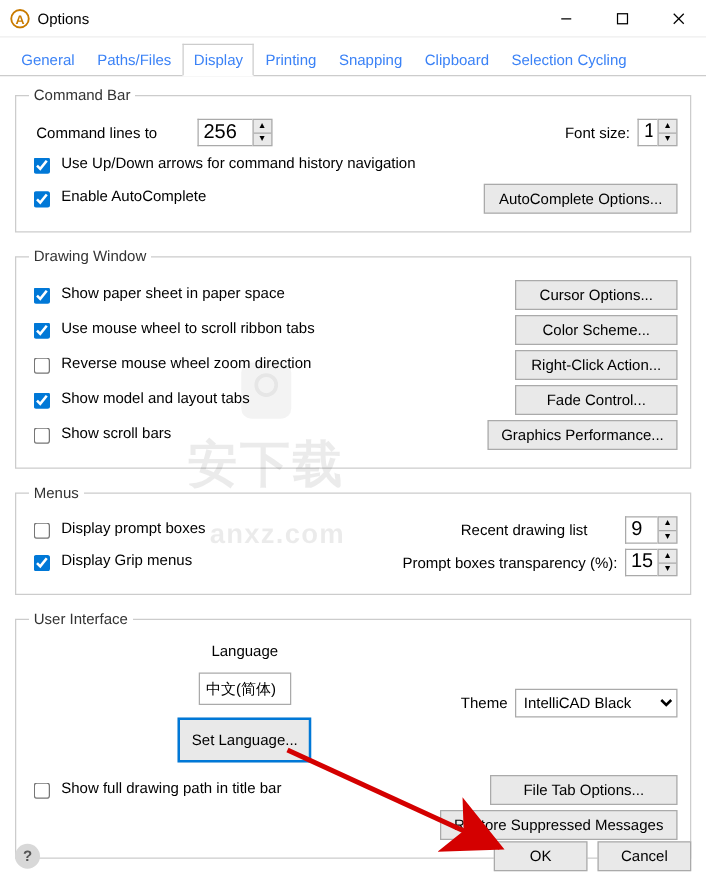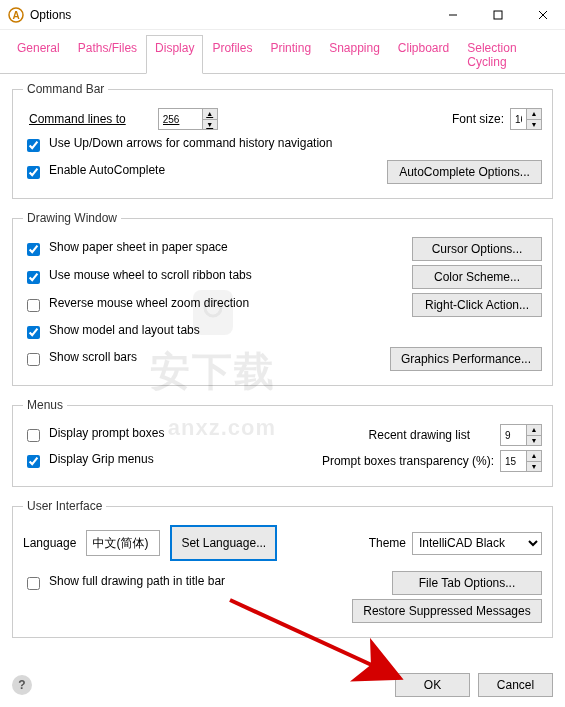--- a/index.html
+++ b/index.html
@@ -43,21 +43,21 @@
     border-bottom: 1px solid #ccc;
     font-size: 12px;
   }
   .tab {
     padding: 5px 8px;
     border: 1px solid transparent;
     border-bottom: none;
     position: relative;
     top: 1px;
     cursor: default;
-    color:#ec4899;
+    color:#3b82f6;
   }
   .tab.active {
     border-color: #ccc;
     background: #fff;
     border-bottom: 1px solid #fff;
   }
 
   .content {
     padding: 8px 12px;
   }
@@ -123,21 +123,21 @@
   .spinner {
     display: inline-flex;
     align-items: stretch;
     height: 22px;
   }
   .spinner input {
     width: 44px;
     border: 1px solid #aaa;
     border-right: none;
     padding: 0 4px;
-    font-size: 10px;
+    font-size: 16px;
   }
   .spinner .arrows {
     display: flex; flex-direction: column;
     border: 1px solid #aaa;
     width: 16px;
     background:#e9e9e9;
   }
   .spinner .arrows div {
     flex:1; display:flex; align-items:center; justify-content:center;
     font-size: 7px; line-height:1;
@@ -220,33 +220,32 @@
           <line x1="9" y1="1" x2="1" y2="9" stroke="#000" stroke-width="1"></line>
         </svg>
     </div>
   </div>
 </div>
 
 <div class="tabs">
   <div class="tab">General</div>
   <div class="tab">Paths/Files</div>
   <div class="tab active">Display</div>
-  <div class="tab">Profiles</div>
   <div class="tab">Printing</div>
   <div class="tab">Snapping</div>
   <div class="tab">Clipboard</div>
   <div class="tab">Selection Cycling</div>
 </div>
 
 <div class="content">
 
   <fieldset>
     <legend>Command Bar</legend>
     <div class="row">
-      <div class="left" style="padding-left:6px;text-decoration:underline;">
+      <div class="left" style="padding-left:6px;">
         <span>Command lines to</span>
         <span style="width:20px;"></span>
         <span class="spinner">
           <input value="256" style="">
           <span class="arrows">
               <div>▲</div>
               <div>▼</div>
             </span>
         </span>
       </div>
@@ -315,20 +314,23 @@
           <button class="btn">Right-Click Action...</button>
         </div>
     </div>
     <div class="row">
       <div class="left">
         <label class="chk">
           <input type="checkbox" checked="" style="">
           <span>Show model and layout tabs</span>
         </label>
       </div>
+      <div class="right">
+          <button class="btn">Fade Control...</button>
+        </div>
     </div>
     <div class="row">
       <div class="left">
         <label class="chk">
           <input type="checkbox" style="">
           <span>Show scroll bars</span>
         </label>
       </div>
       <div class="right">
           <button class="btn">Graphics Performance...</button>
@@ -373,21 +375,21 @@
               <div>▼</div>
             </span>
         </span>
       </div>
     </div>
   </fieldset>
 
   <fieldset>
     <legend>User Interface</legend>
     <div class="row">
-      <div class="left" style="gap:10px;">
+      <div class="left" style="gap:10px;flex-direction:column;">
         <span>Language</span>
         <span class="textbox">中文(简体)</span>
         <button class="btn small focused">Set Language...</button>
       </div>
       <div class="right">
         <span>Theme</span>
         <select class="textbox">
           <option>IntelliCAD Black</option>
         </select>
       </div>

